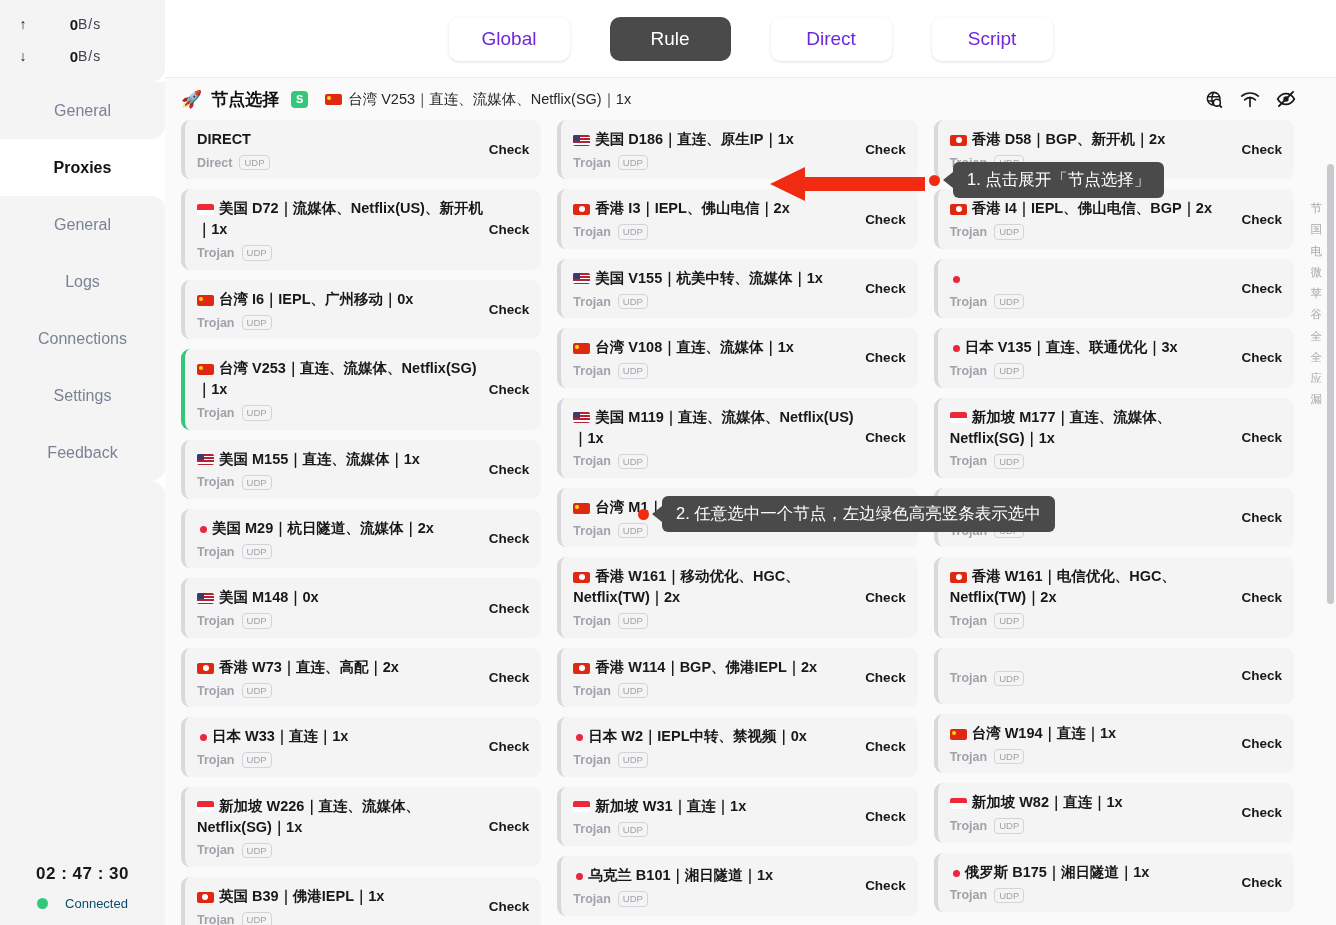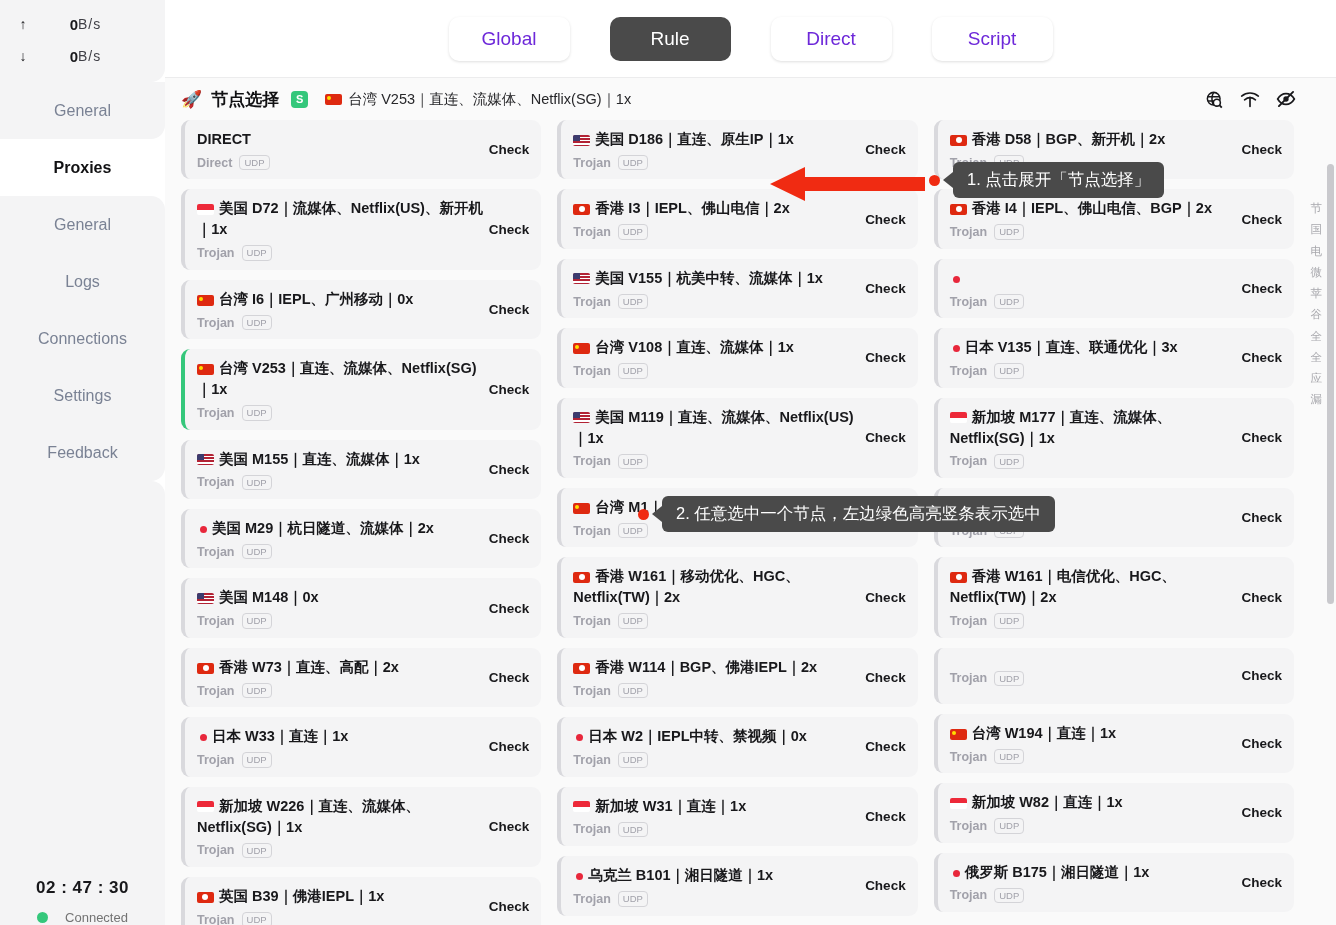--- a/index.html
+++ b/index.html
@@ -46,24 +46,25 @@
   .nav-item.active {
     color: #111113; font-weight: 700;
     background: #ffffff;
   }
   .nav-item.rad-top { border-radius: 0 14px 0 0; }
   .nav-item.rad-bot { border-radius: 0 0 14px 0; }
 
   .sidebar-spacer { flex: 1 1 auto; background: #f4f4f5; border-radius:0 14px 0 0;}
   .status {
     background: #f4f4f5;
+    padding-bottom: 14px;
     display: flex; flex-direction: column; align-items: center;
   }
   .timer { font-size: 17px; font-weight: 700; color: #18181b; letter-spacing: .5px; margin-bottom: 12px;}
-  .conn { display: flex; align-items: center; gap: 17px; font-size: 13px; color: #737373; }
+  .conn { display: flex; align-items: center; gap: 17px; font-size: 13px; color: #0c4a6e; }
   .dot-green { width: 11px; height: 11px; border-radius: 50%; background: #34c77b; }
 
   
   .main {
     flex: 1 1 auto; height: 925px;
     background: #fafafa;
     display: flex; flex-direction: column;
     position: relative;
   }
   .topbar {

